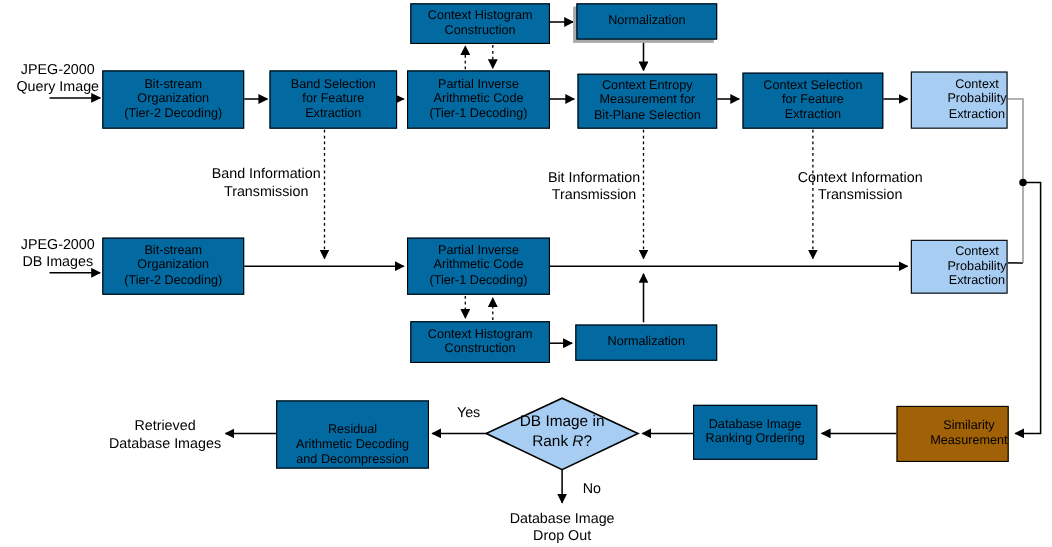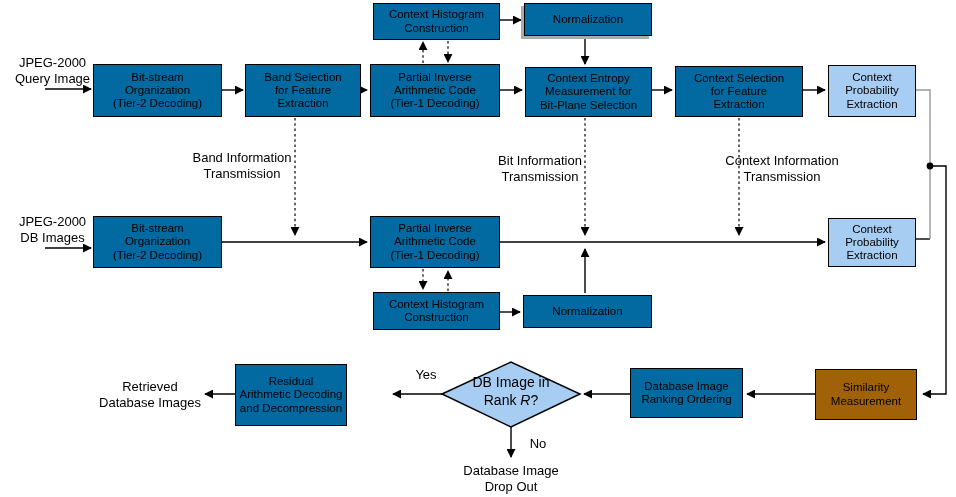--- a/index.html
+++ b/index.html
@@ -8,21 +8,21 @@
     font-family:"Liberation Sans",sans-serif;color:#000;
   }
   #wires{position:absolute;left:0;top:0;z-index:1;}
   .box{
     position:absolute;z-index:2;box-sizing:border-box;
     border:1.5px solid #000;background:#0369a1;
     display:flex;align-items:center;justify-content:center;
     font-size:11.5px;line-height:1.16;text-align:center;
   }
   .box .lbl{white-space:pre-line;}
-  .hl{background:#A8CDF2;}
+  .hl{background:#A8CDF2;justify-content:flex-end;}
   .shadow{box-shadow:-3px 3px 0 #aaa;}
   .freelabel{
     position:absolute;z-index:2;font-size:13px;line-height:1.2;
     text-align:center;white-space:pre-line;
   }
   .decision-text{
     position:absolute;z-index:2;font-size:14px;line-height:1.25;
     text-align:center;
   }
   .decision-text em{font-style:italic;}
@@ -151,21 +151,21 @@
   <div class="box" style="left:373px;top:292px;width:127px;height:38px;">
     <span class="lbl">Context Histogram
 Construction</span>
   </div>
   <div class="box" style="left:523px;top:295px;width:129px;height:33px;">
     <span class="lbl">Normalization</span>
   </div>
 
   <div class="freelabel" style="left:90px;top:379px;width:120px;">Retrieved
 Database Images</div>
-  <div class="box" style="left:235px;top:364px;width:112px;height:62px;">
+  <div class="box" style="left:251px;top:364px;width:139px;height:62px;align-items:flex-end;">
     <span class="lbl">Residual
 Arithmetic Decoding
 and Decompression</span>
   </div>
   <div class="freelabel" style="left:406px;top:367px;width:40px;">Yes</div>
 
   <div class="decision-text" style="left:447px;top:374px;width:128px;">
     <div>DB Image in</div>
     <div><span>Rank </span><em>R</em><span>?</span></div>
   </div>

